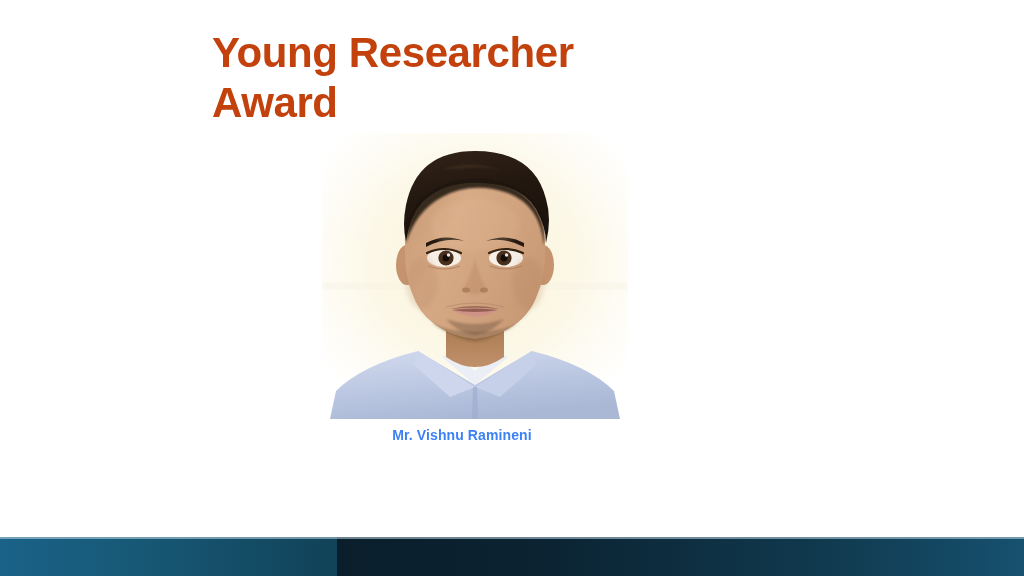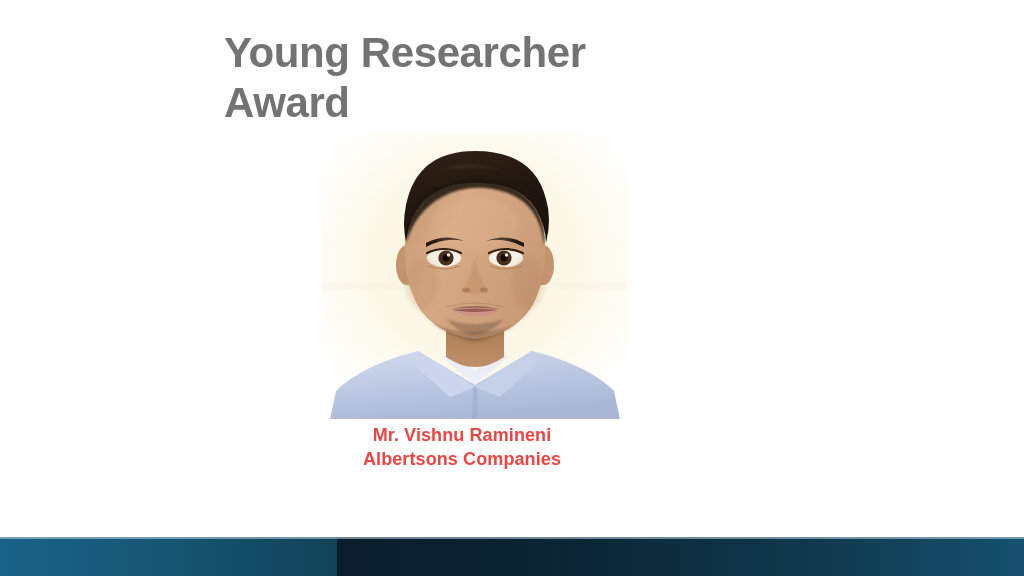--- a/index.html
+++ b/index.html
@@ -23,24 +23,23 @@
   .slide-title {
     position: absolute;
     left: 212px;
     top: 28px;
     width: 620px;
     font-family: "Liberation Sans", sans-serif;
     font-weight: bold;
     font-size: 42px;
     line-height: 1.18;
     letter-spacing: -0.4px;
-    color: #737373;
+    color: #c2410c;
     white-space: pre-line;
     text-align: left;
-    margin-left: 12px;
   }
 
   
   .photo-frame {
     position: absolute;
     left: 322px;
     top: 133px;
     width: 306px;
     height: 286px;
     overflow: hidden;
@@ -54,23 +53,23 @@
 
   
   .caption {
     position: absolute;
     left: 212px;
     top: 423px;
     width: 500px;
     text-align: center;
     font-family: "Liberation Sans", sans-serif;
     font-weight: bold;
-    font-size: 18px;
+    font-size: 14px;
     line-height: 24px;
-    color: #ef4444;
+    color: #3b82f6;
     letter-spacing: 0.1px;
   }
   .caption div { white-space: nowrap; }
 
   
   .footer-bar {
     position: absolute;
     left: 0;
     top: 537px;
     width: 1024px;
@@ -210,21 +209,20 @@
       <path d="M 124 186 Q 153 196 182 186 Q 170 200 153 202 Q 136 200 124 186 Z" fill="#4a3525" opacity="0.3" filter="url(#soft)"></path>
 
       <ellipse cx="100" cy="150" rx="16" ry="26" fill="#b07f5a" opacity="0.22" filter="url(#softer)"></ellipse>
       <ellipse cx="206" cy="150" rx="16" ry="26" fill="#b07f5a" opacity="0.22" filter="url(#softer)"></ellipse>
       <ellipse cx="153" cy="92" rx="44" ry="26" fill="#e8bf99" opacity="0.2" filter="url(#softer)"></ellipse>
     </svg>
   </div>
 
   <div class="caption">
     <div>Mr. Vishnu Ramineni</div>
-    <div>Albertsons Companies</div>
   </div>
 
   <div class="footer-bar">
     <div class="footer-seg footer-seg-left"></div>
     <div class="footer-seg footer-seg-right"></div>
     <div class="footer-hairline"></div>
   </div>
 
 </div>
 

